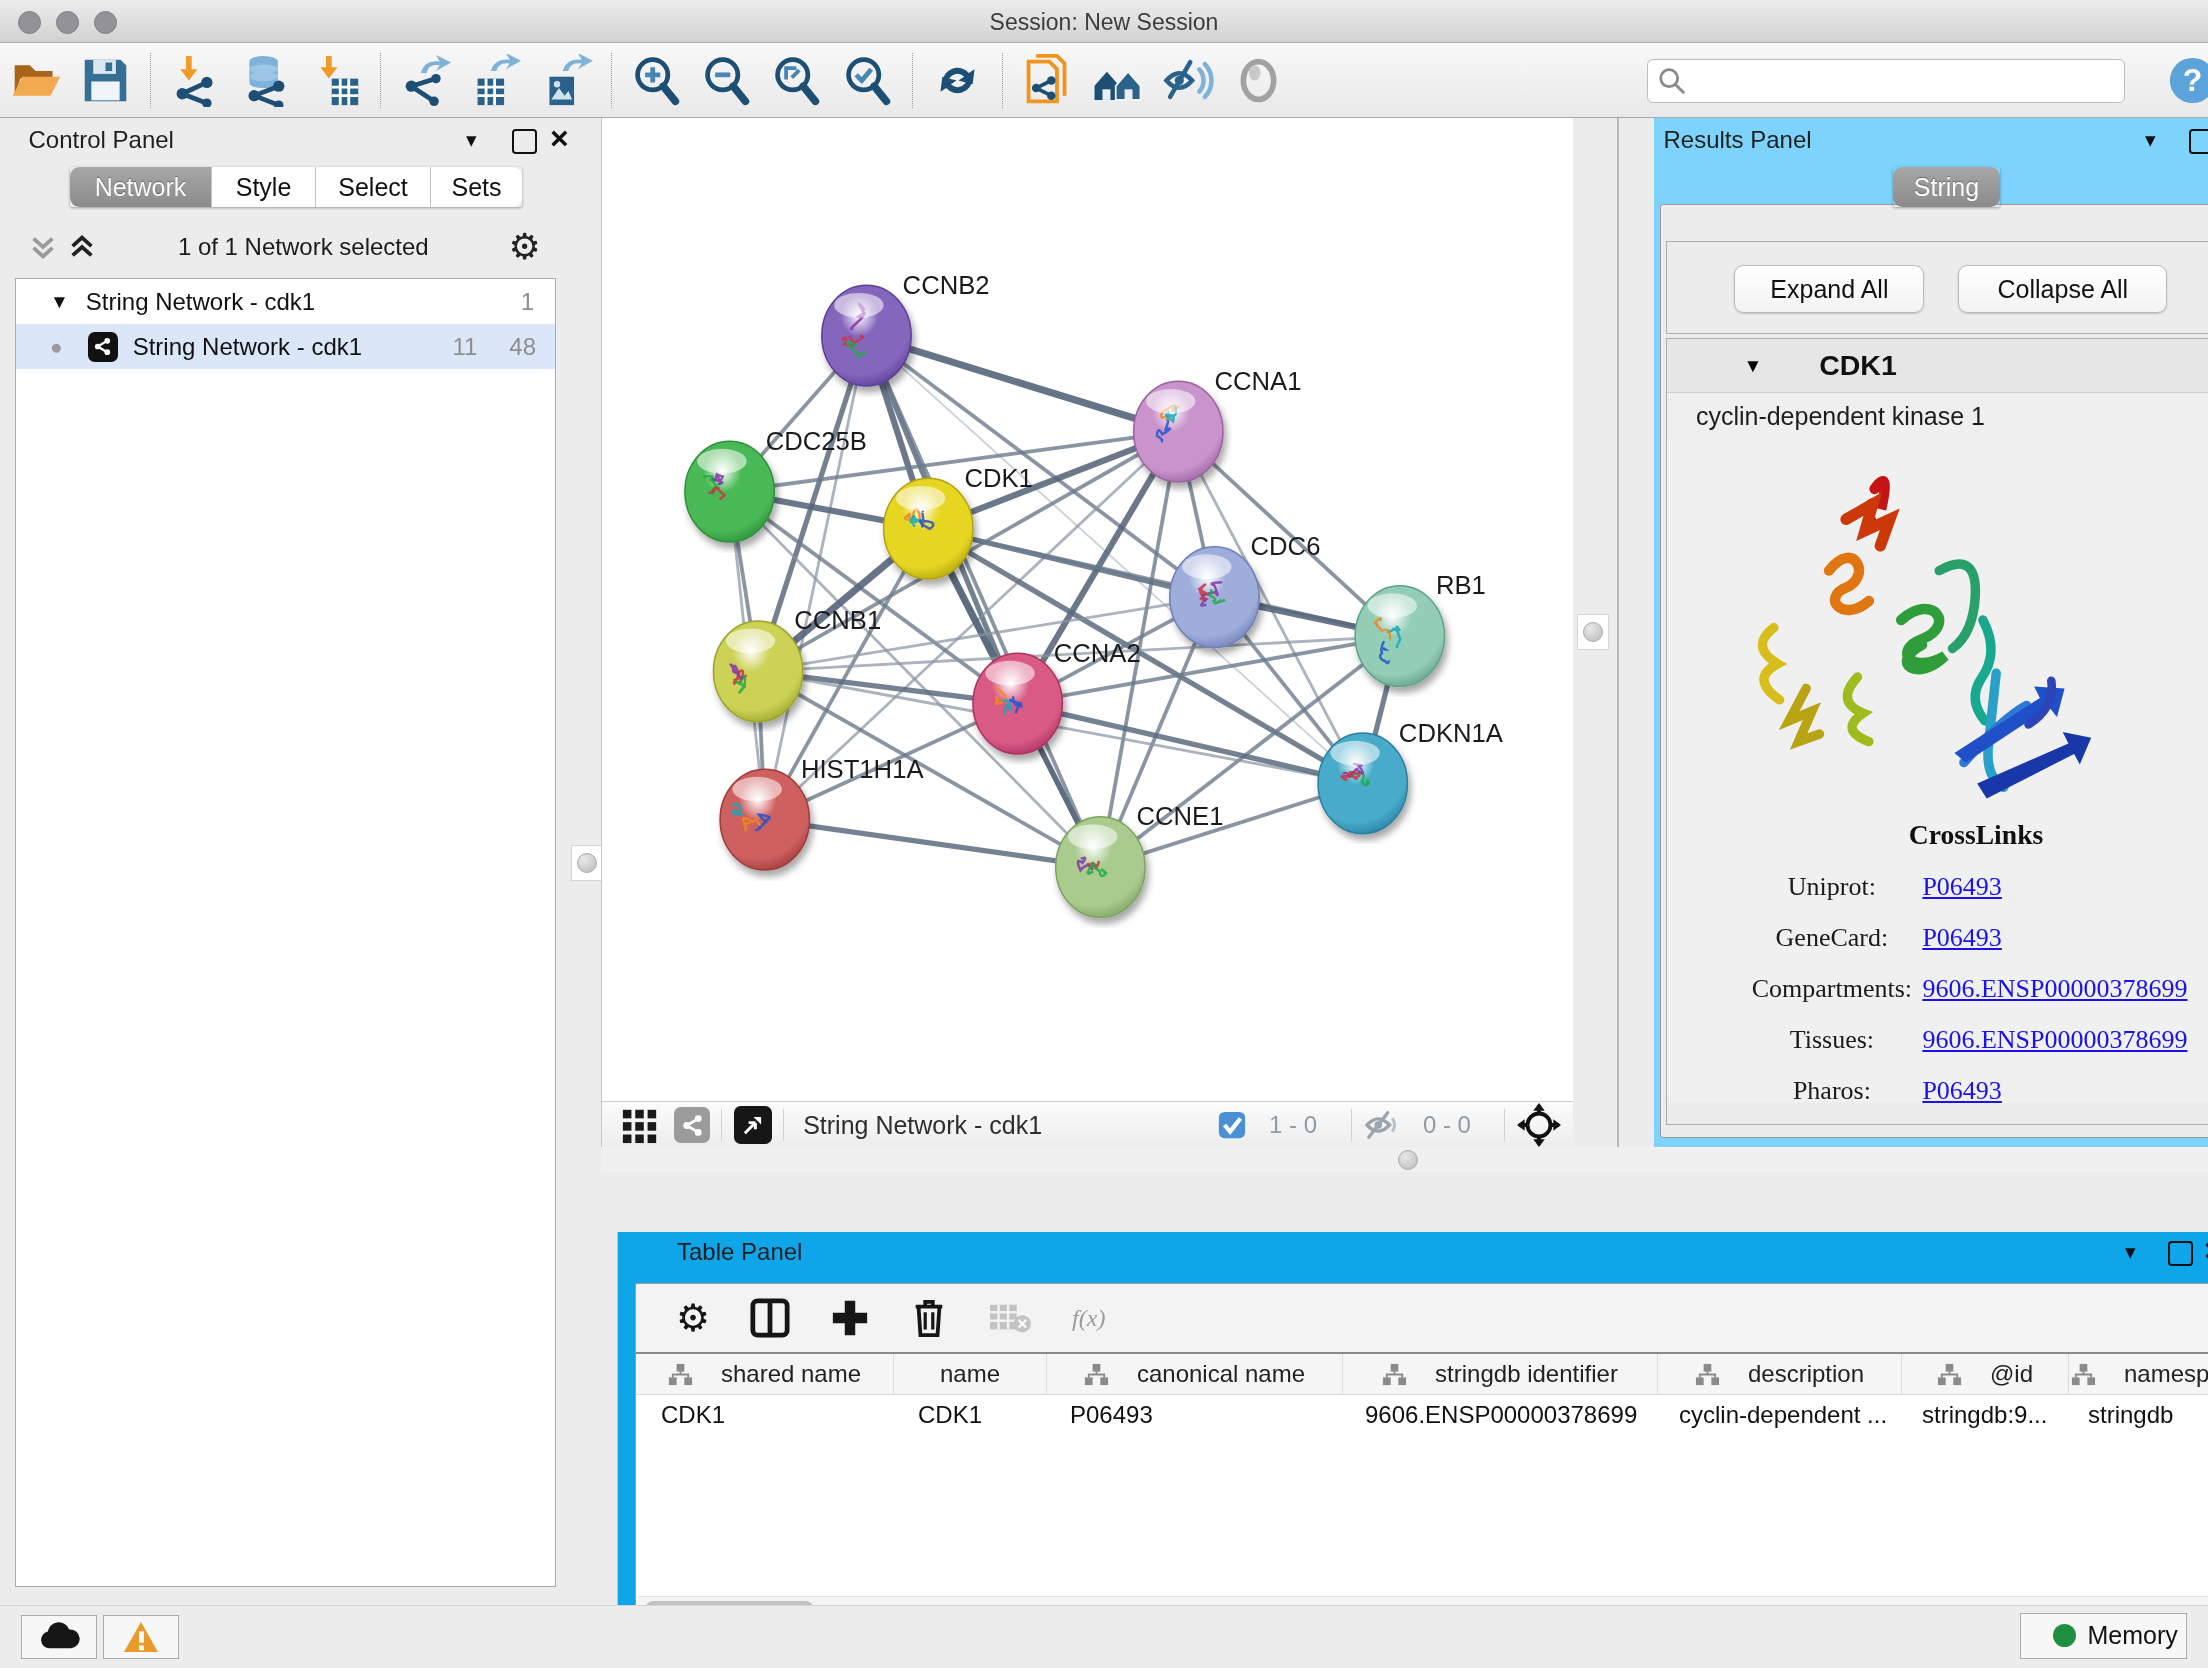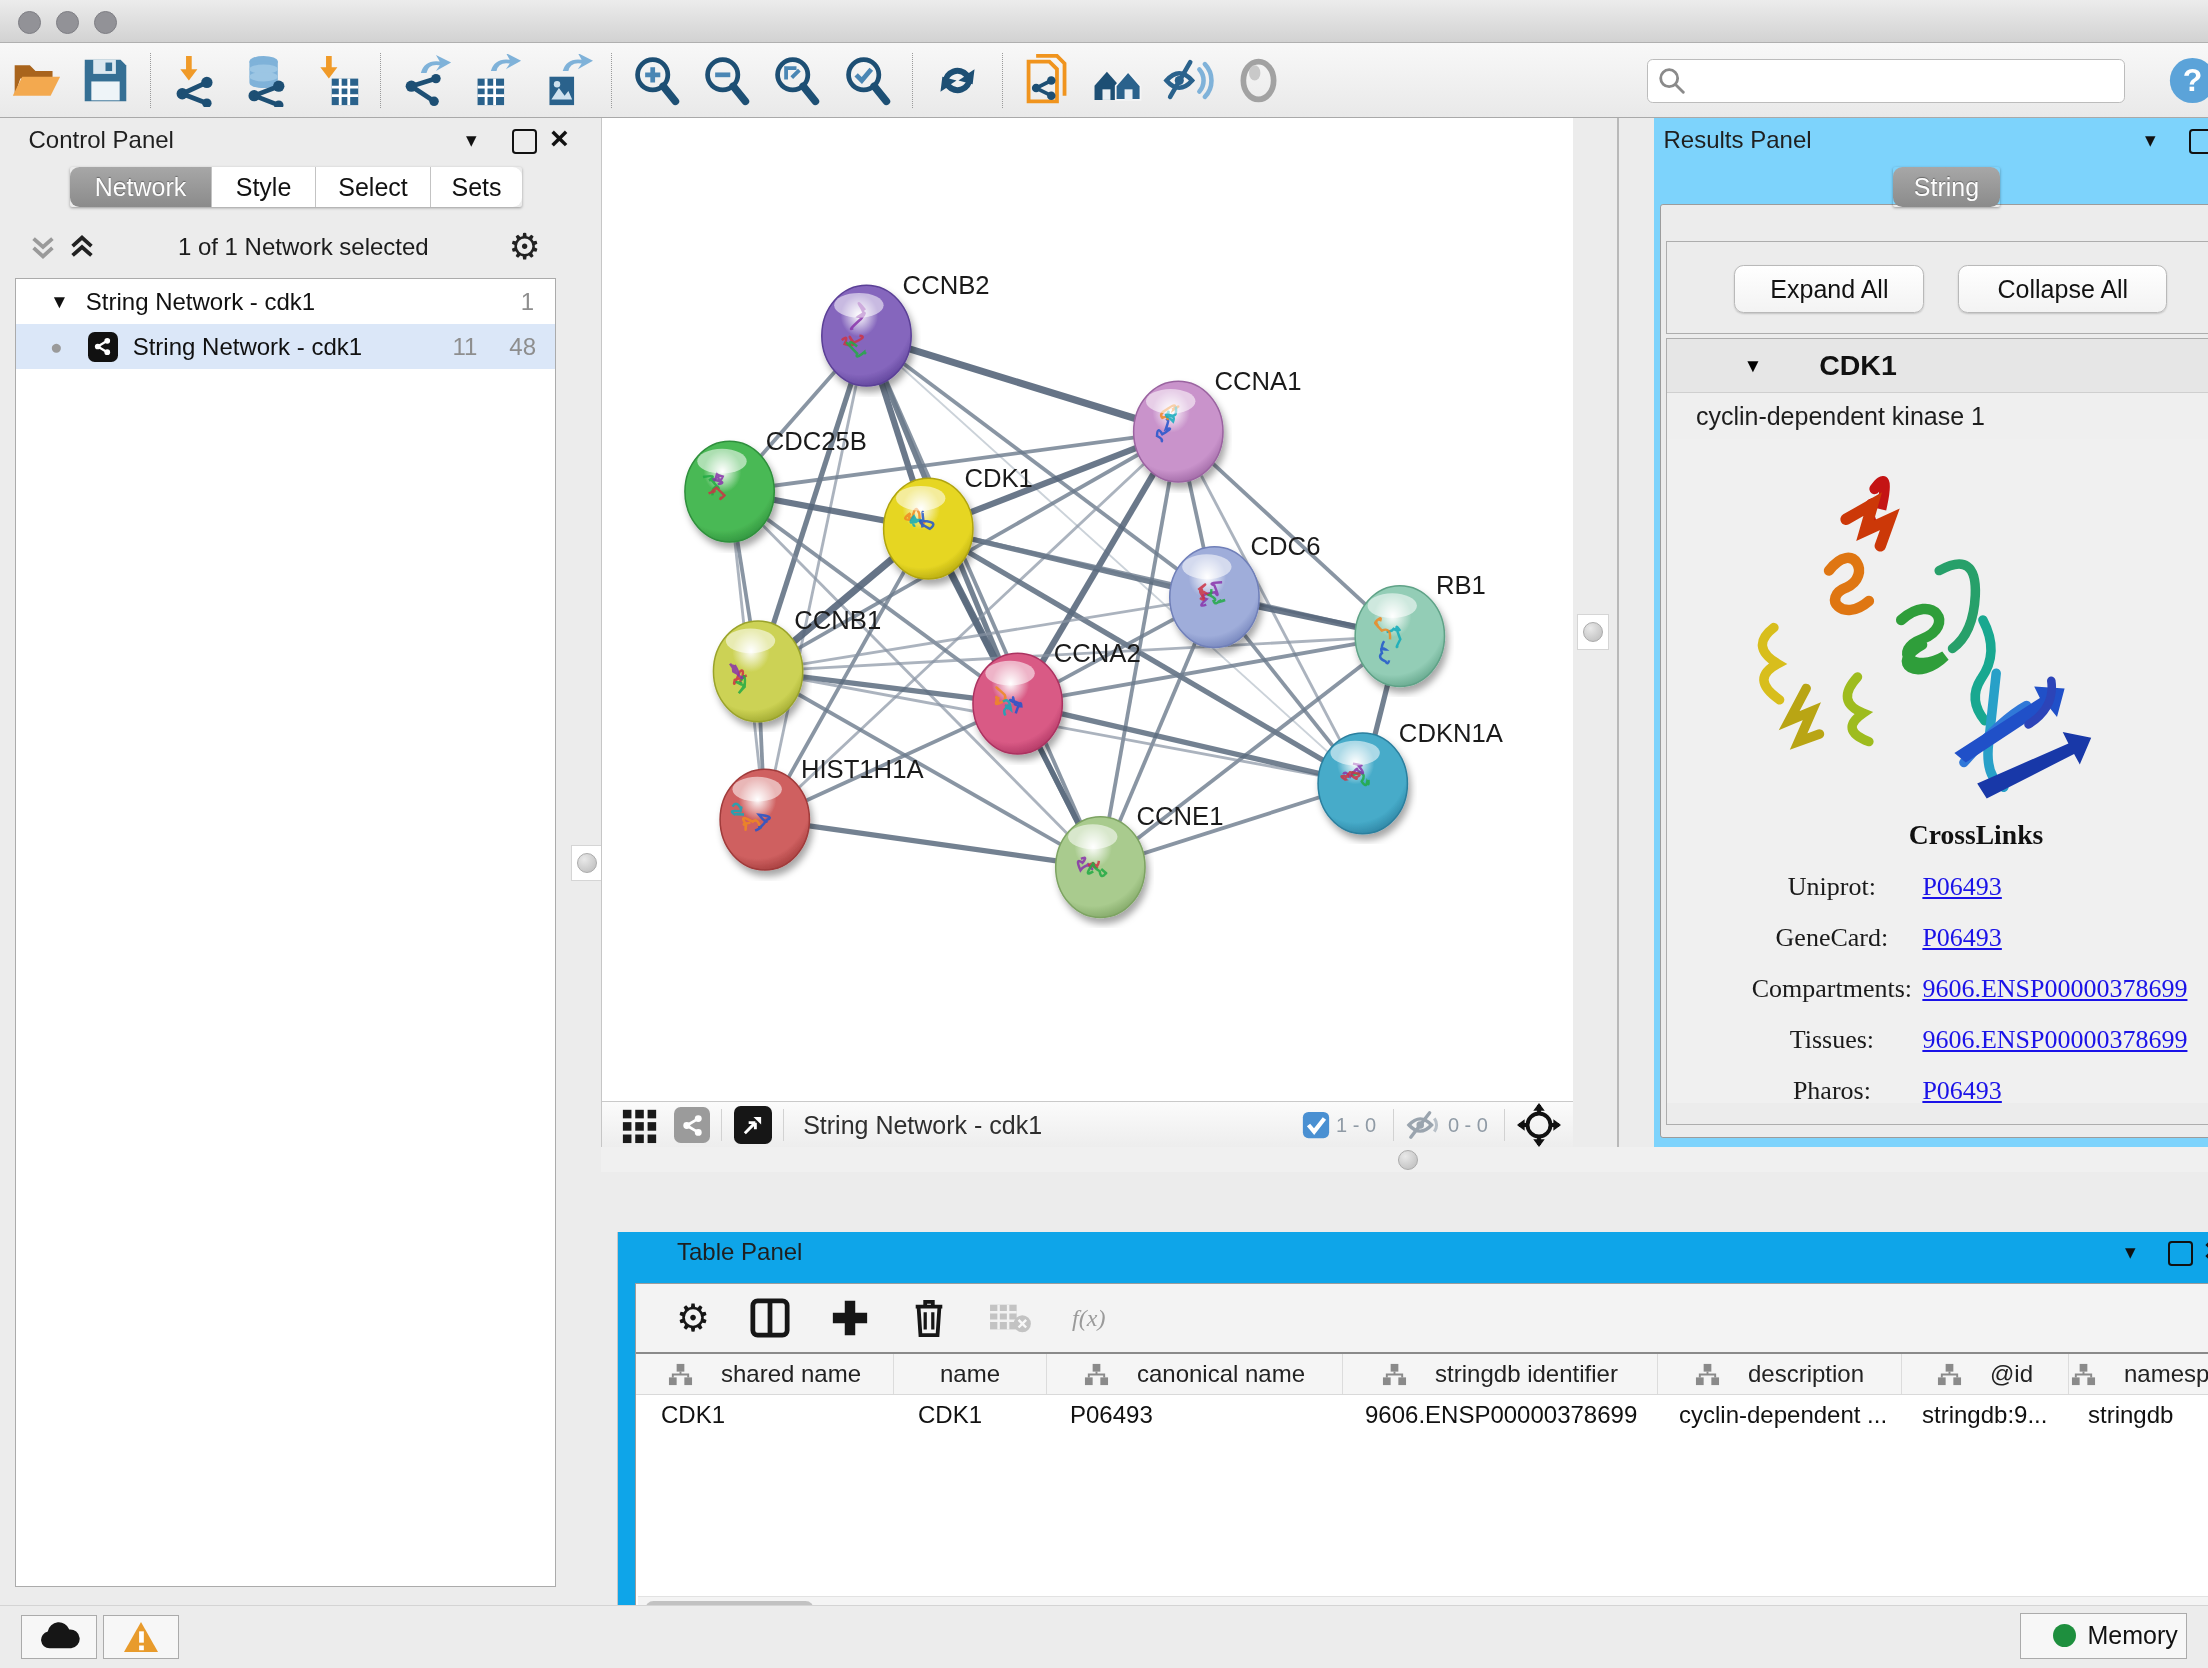--- a/index.html
+++ b/index.html
@@ -62,21 +62,21 @@
     background:radial-gradient(circle at 35% 30%,#e9e9e9,#b9b9b9);border:1px solid #ababab;}
 
   
   #net-canvas{left:601px;top:118px;width:972px;height:983px;background:#fff;
     border-left:1.9px solid #c6c6c6;border-right:1.9px solid #d2d2d2;}
   #net-footer{left:601px;top:1101px;width:972px;height:46px;
     background:linear-gradient(#fbfbfb,#ededed);border-top:1.9px solid #c9c9c9;
     border-left:1.9px solid #c6c6c6;display:flex;align-items:center;}
   .nf-sep{width:0;height:32px;border-left:1.9px solid #d2d2d2;margin:0 11.4px;}
   #nf-name{font-size:25px;color:#2e2e2e;margin-left:7.6px;flex:1;}
-  .nf-count{font-size:20px;color:#8f9aa5;margin:0 5px;}
+  .nf-count{font-size:24px;color:#8f9aa5;margin:0 22px;}
   #right-split{left:1573px;top:118px;width:44px;height:1029px;background:#ececec;
     border-right:2.9px double #b9b9b9;}
   #h-split{left:601px;top:1147px;width:1607px;height:25px;background:#f0f0f0;}
 
   
   #results-panel{left:1654px;top:118px;width:592px;height:1029px;background:#7dd3fc;text-align:center;}
   #rp-outer{position:absolute;left:5.7px;right:5.7px;top:86px;bottom:9.5px;
     border:1.9px solid #9c9c9c;border-radius:2.9px;background:#ececec;}
   #rp-tab{position:absolute;left:239px;top:49px;width:107px;z-index:3;}
   #rp-btnbox{position:absolute;left:5.7px;right:5.7px;top:36px;height:91px;border:1.9px solid #adadad;}
@@ -127,20 +127,21 @@
 </style>
 </head>
 <body>
 
 <div id="app">
 
   <div id="titlebar" class="abs">
     <span class="traffic" style="left:18px"></span>
     <span class="traffic" style="left:56px"></span>
     <span class="traffic" style="left:94px"></span>
+    <div id="win-title">Session: New Session</div>
   </div>
 
   <div id="toolbar" class="abs">
     <span class="tb-ic">
       <svg width="53" height="53" viewBox="0 0 56 56">
         <path d="M6 44 V12 h16 l6 6 h18 v8 H12 Z" fill="#a9641c"></path>
         <path d="M4 44 L14 24 h40 L44 44 Z" fill="#f3a94f"></path>
       </svg>
       </span>
     <span class="tb-ic">

